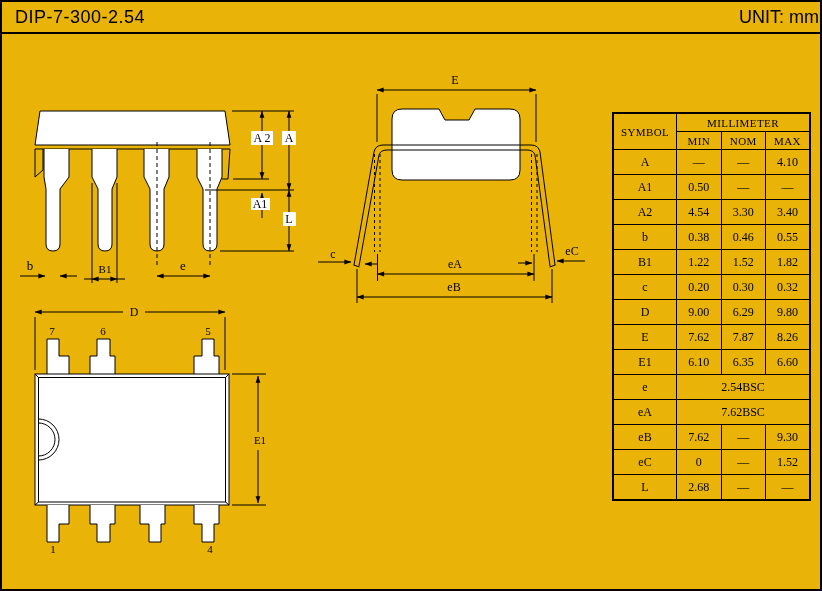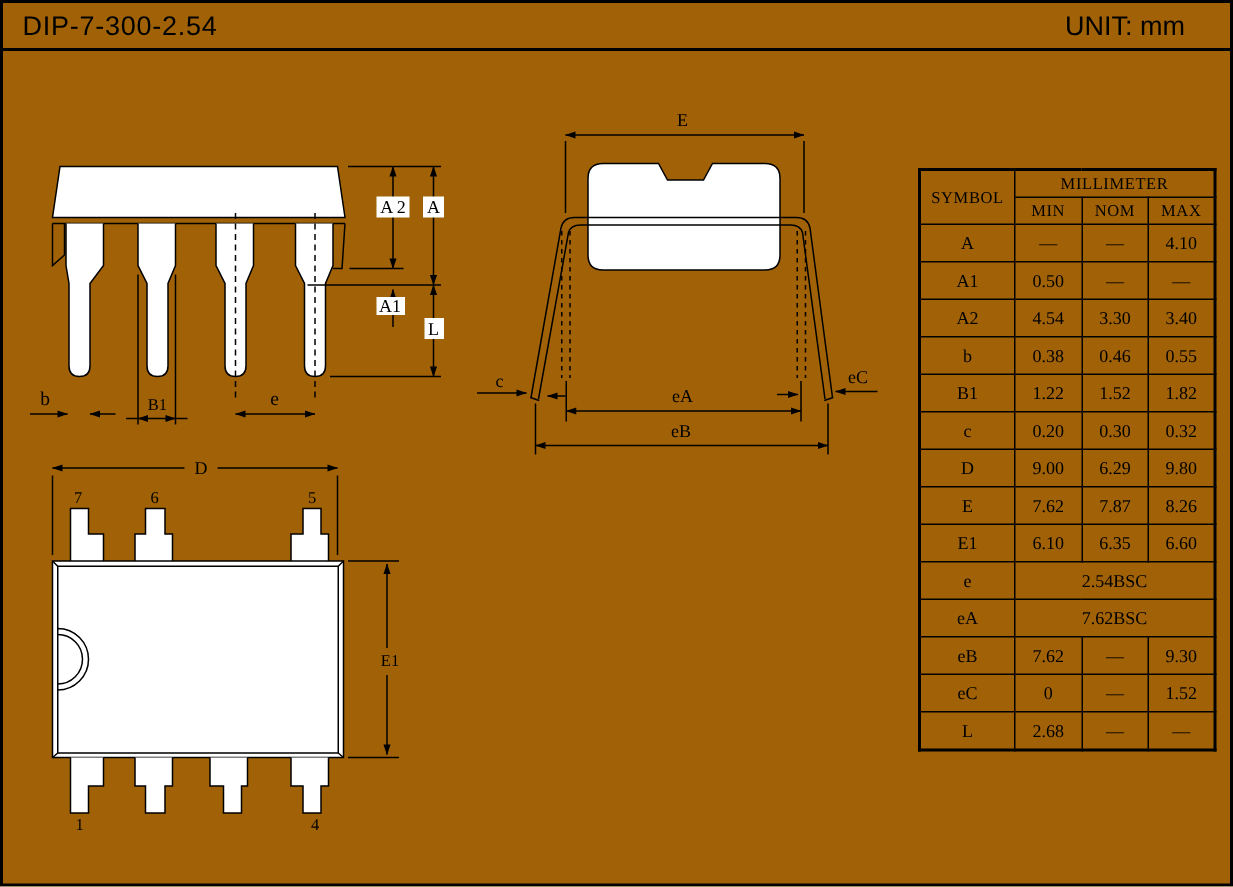--- a/index.html
+++ b/index.html
@@ -1,23 +1,23 @@
 <!DOCTYPE html>
 <html><head>
 <meta charset="utf-8">
 <style>
   html,body{margin:0;padding:0;background:#fff;}
   #sheet{position:relative;width:822px;height:591px;box-sizing:border-box;
-         border:2px solid #000;background:#a16207;overflow:hidden;
+         border:2px solid #000;background:#eab308;overflow:hidden;
          font-family:"Liberation Serif",serif;color:#000;}
   #hdr{position:absolute;left:0;top:0;width:100%;height:32px;box-sizing:border-box;
        border-bottom:2px solid #000;}
   #hdr .ttl{position:absolute;left:13px;top:5px;font-family:"Liberation Sans",sans-serif;
        font-size:18px;letter-spacing:.5px;}
-  #hdr .unit{position:absolute;right:30px;top:5px;font-family:"Liberation Sans",sans-serif;
+  #hdr .unit{position:absolute;right:1px;top:5px;font-family:"Liberation Sans",sans-serif;
        font-size:18px;}
   svg{position:absolute;left:0;top:0;}
   svg .ln{stroke:#000;stroke-width:1;fill:none;}
   svg .wf{stroke:#000;stroke-width:1;fill:#fff;}
   svg .dash{stroke:#000;stroke-width:1;fill:none;stroke-dasharray:4 3;}
   svg .dsh2{stroke:#000;stroke-width:1;fill:none;stroke-dasharray:3 3;}
   svg text{font-family:"Liberation Serif",serif;font-size:12px;fill:#000;}
   svg text.sm{font-size:11px;}
   svg .bg{fill:#fff;stroke:none;}
   #dimtable{position:absolute;left:610px;top:110px;width:199px;border-collapse:collapse;

